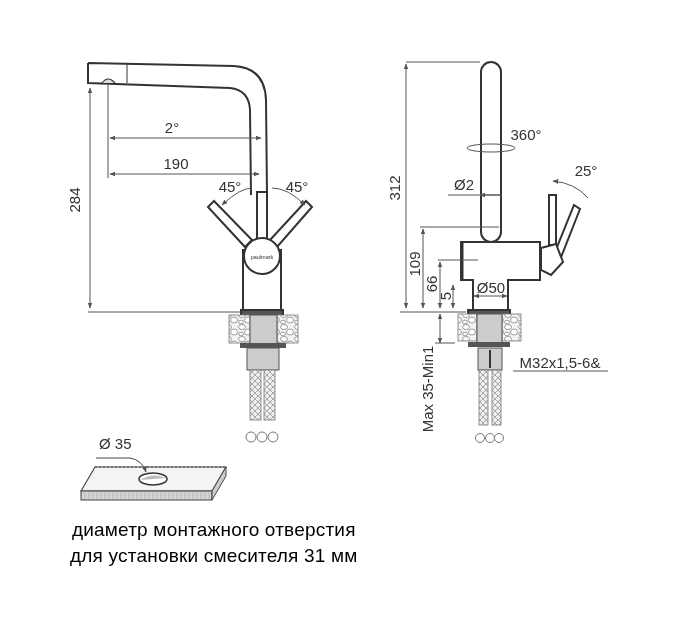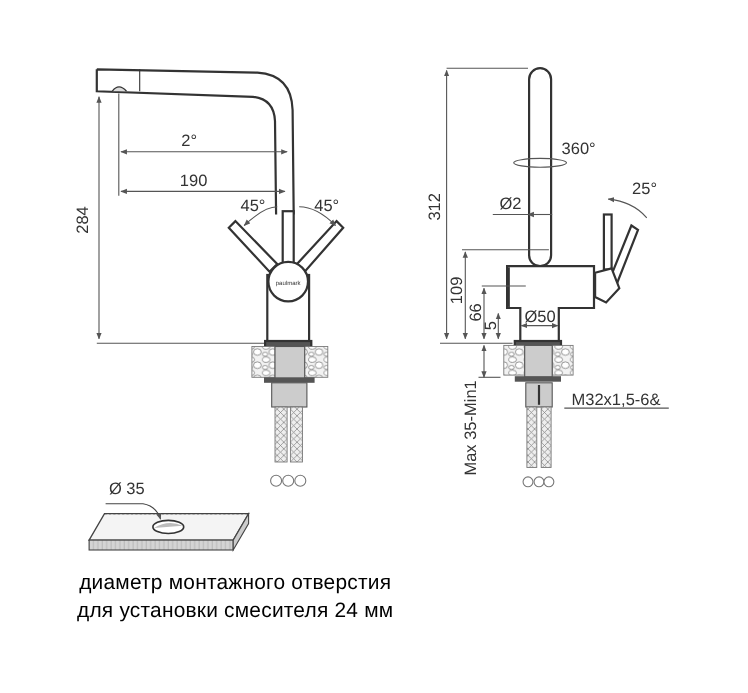--- a/index.html
+++ b/index.html
@@ -145,14 +145,14 @@
     <path d="M212,491 L226,467 L226,476 L212,500 z" fill="#ccc" stroke="#444" stroke-width="1"></path>
     <ellipse cx="153" cy="479" rx="14" ry="6" fill="#fff" stroke="#333" stroke-width="1.5"></ellipse>
     <path d="M140,480 Q153,472 166,478" fill="#bbb" stroke="none"></path>
     <path d="M96,458 L130,458 Q142,460 146,472" stroke="#444" stroke-width="1" fill="none" marker-end="url(#arr)"></path>
   </g>
   <text class="lbl" x="99" y="449" font-size="15">Ø 35</text>
 </svg>
 
 <div class="caption">
   <div>диаметр монтажного отверстия</div>
-  <div>для установки смесителя 24 мм</div>
+  <div>для установки смесителя 31 мм</div>
 </div>
 
 </body></html>

